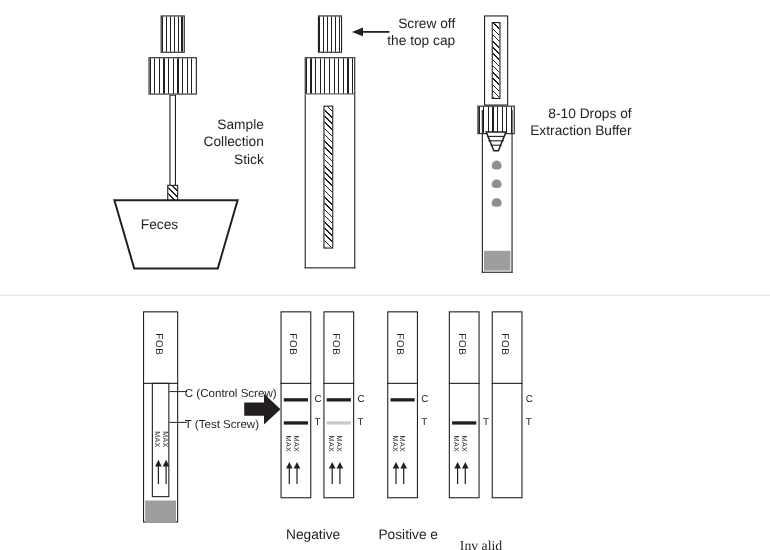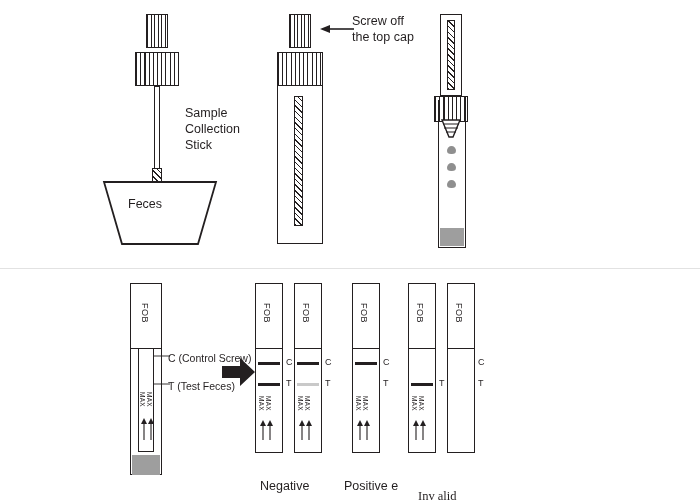--- a/index.html
+++ b/index.html
@@ -19,20 +19,21 @@
     position: absolute;
     left: 0; top: 0;
     width: 700px; height: 500px;
   }
   .lbl {
     position: absolute;
     font-size: 12.5px;
     line-height: 16px;
     color: #231f20;
     white-space: pre-line;
+    text-align: right;
   }
   .lbl.small { font-size: 10.5px; line-height: 13px; }
   .lbl.tiny  { font-size: 7px; line-height: 9px; }
 
   
   .outline { position: absolute; box-sizing: border-box; border: 1.6px solid #231f20; background: #fff; }
   .fill-grey { background: #9e9e9e; }
 
   
   .cap {
@@ -146,20 +147,22 @@
       <line x1="6" y1="12" x2="16" y2="12" stroke="#231f20" stroke-width="1"></line>
     </svg>
 
     <div class="dot" style="left:447px; top:146px;"></div>
     <div class="dot" style="left:447px; top:163px;"></div>
     <div class="dot" style="left:447px; top:180px;"></div>
 
     <div class="outline" style="left:438px; top:100px; width:28px; height:148px; border-top:none; background:transparent;"></div>
     <div class="fill-grey" style="position:absolute; left:440px; top:228px; width:24px; height:18px;"></div>
   </div>
+  <div class="lbl" style="left:482px; top:95px;">8-10 Drops of
+Extraction Buffer</div>
 
   <div class="bottom-sep"></div>
 
   <div>
     <div class="outline" style="left:130px; top:283px; width:32px; height:192px;"></div>
     <div class="vtext" style="left:150px; top:303px;">FOB</div>
 
     <div class="line" style="left:130px; top:348px; width:32px; height:1.4px;"></div>
     <div class="outline" style="left:138px; top:348px; width:16px; height:104px; border-width:1.2px; background:transparent;"></div>
     <div class="vtext max" style="left:146px; top:392px;">MAX</div>
@@ -174,21 +177,21 @@
     <div class="fill-grey" style="position:absolute; left:132px; top:455px; width:28px; height:20px;"></div>
   </div>
 
   <svg class="arrow-svg" style="left:154px; top:352px;" width="20" height="40">
     <line x1="0" y1="4" x2="16" y2="4" stroke="#231f20" stroke-width="0.9"></line>
   </svg>
   <div class="lbl small" style="left:168px; top:352px;">C (Control Screw)</div>
   <svg class="arrow-svg" style="left:154px; top:380px;" width="20" height="20">
     <line x1="0" y1="4" x2="16" y2="4" stroke="#231f20" stroke-width="0.9"></line>
   </svg>
-  <div class="lbl small" style="left:168px; top:380px;">T (Test Feces)</div>
+  <div class="lbl small" style="left:168px; top:380px;">T (Test Screw)</div>
 
   <svg class="arrow-svg" style="left:222px; top:358px;" width="34" height="34">
     <polygon points="0,8 18,8 18,0 33,14 18,28 18,20 0,20" fill="#231f20"></polygon>
   </svg>
 
   <div>
     <div class="outline" style="left:255px; top:283px; width:28px; height:170px;"></div>
     <div class="vtext" style="left:272px; top:303px;">FOB</div>
     <div class="line" style="left:255px; top:348px; width:28px; height:1.3px;"></div>
     <div class="band" style="left:258px; top:362px; width:22px; height:3.4px;"></div>

